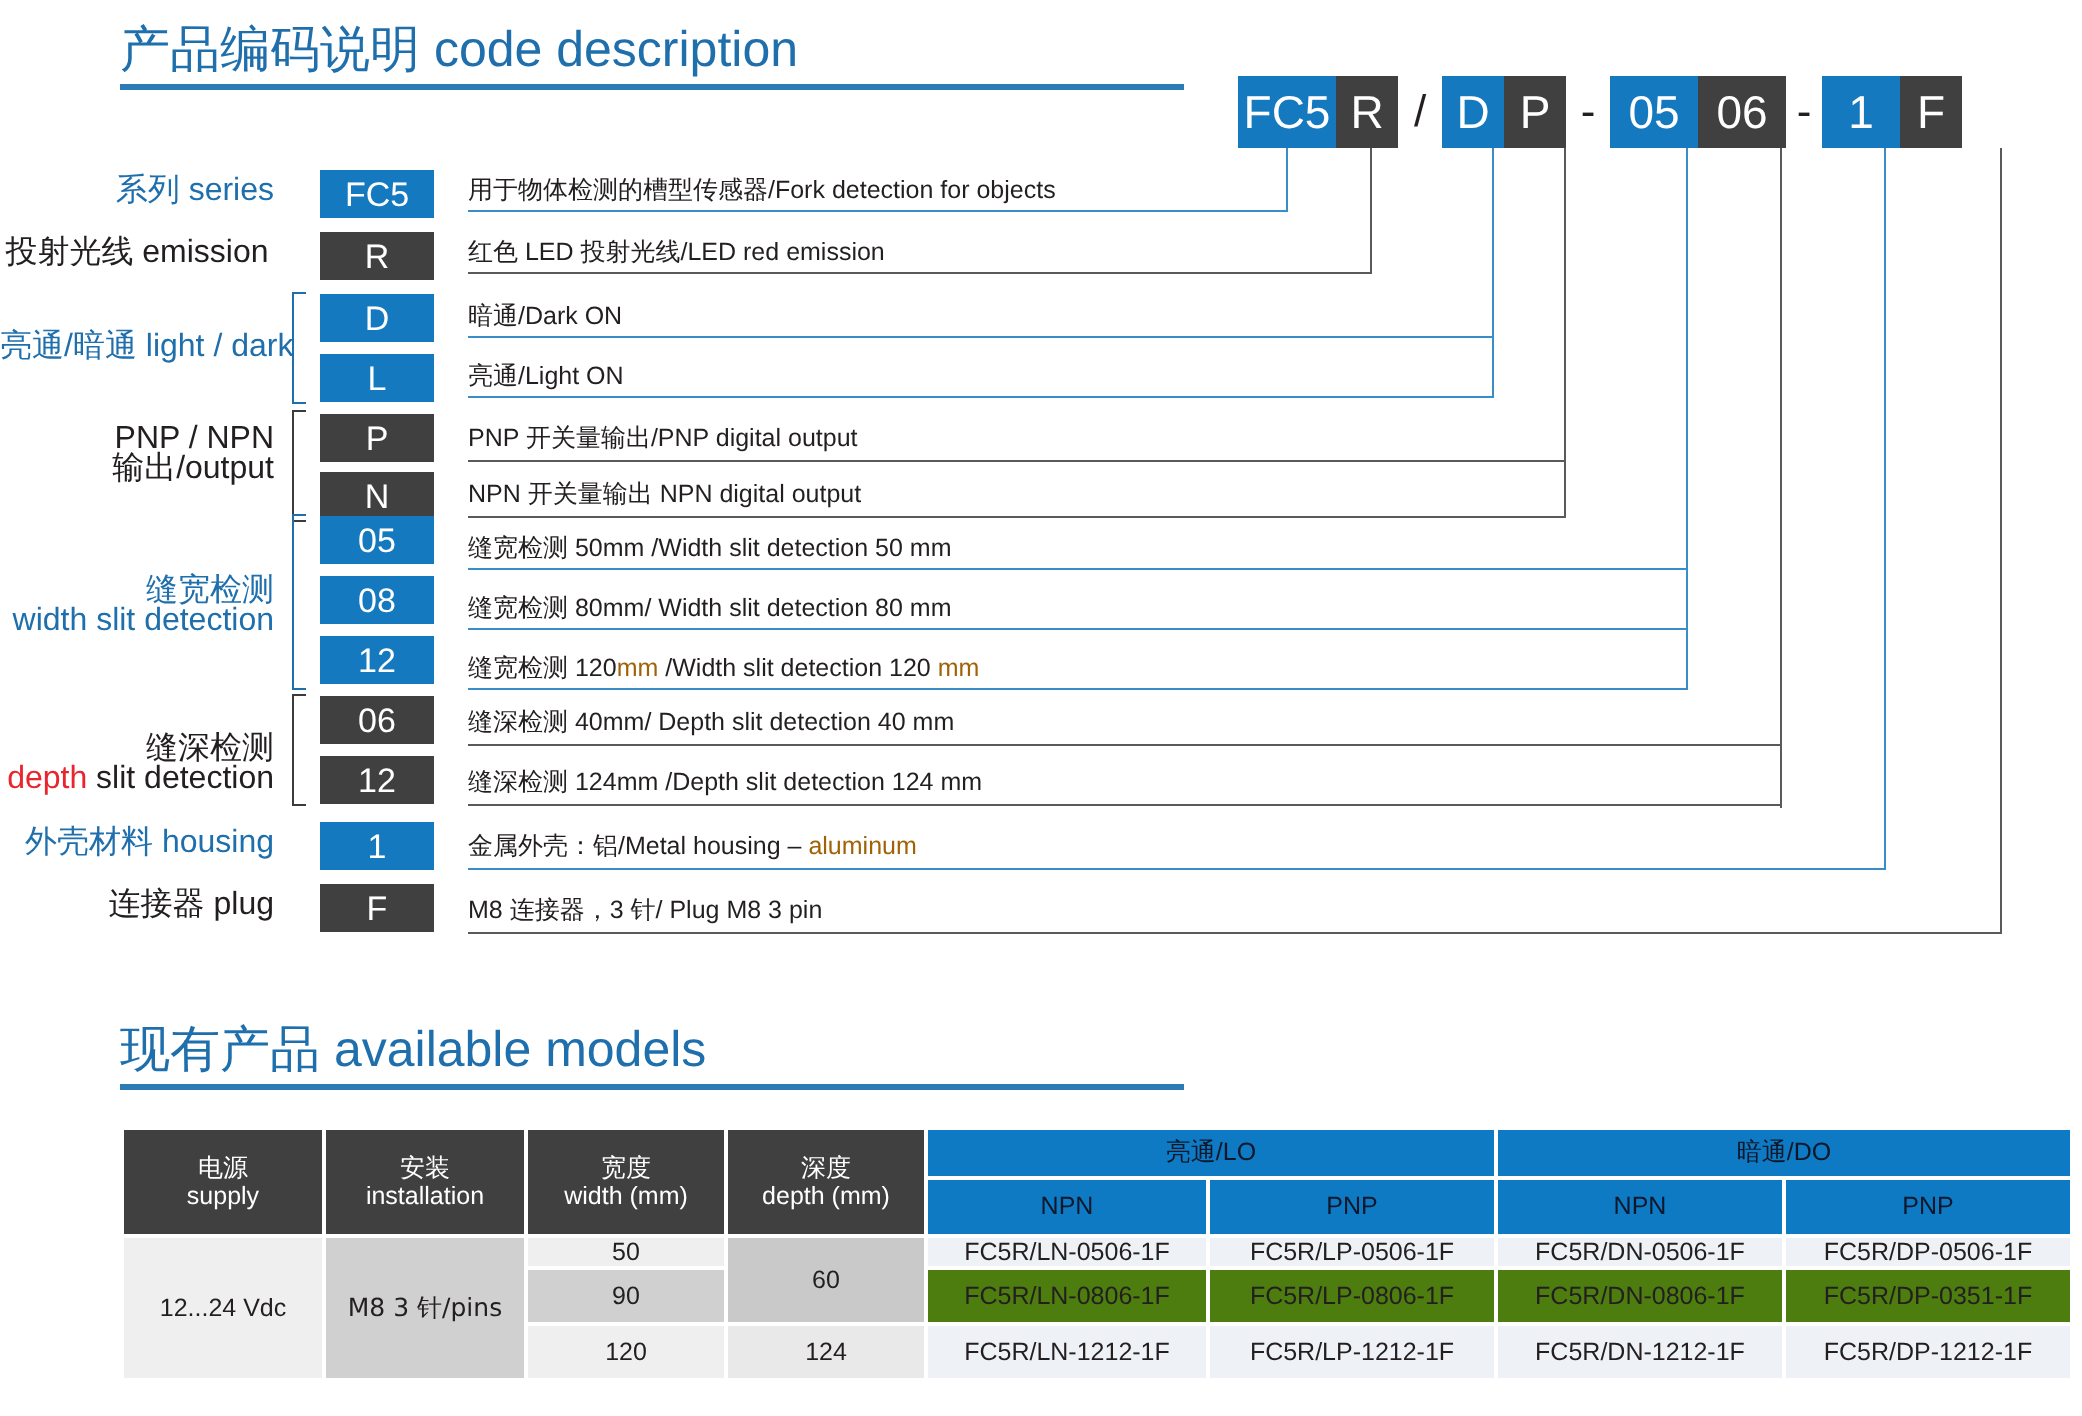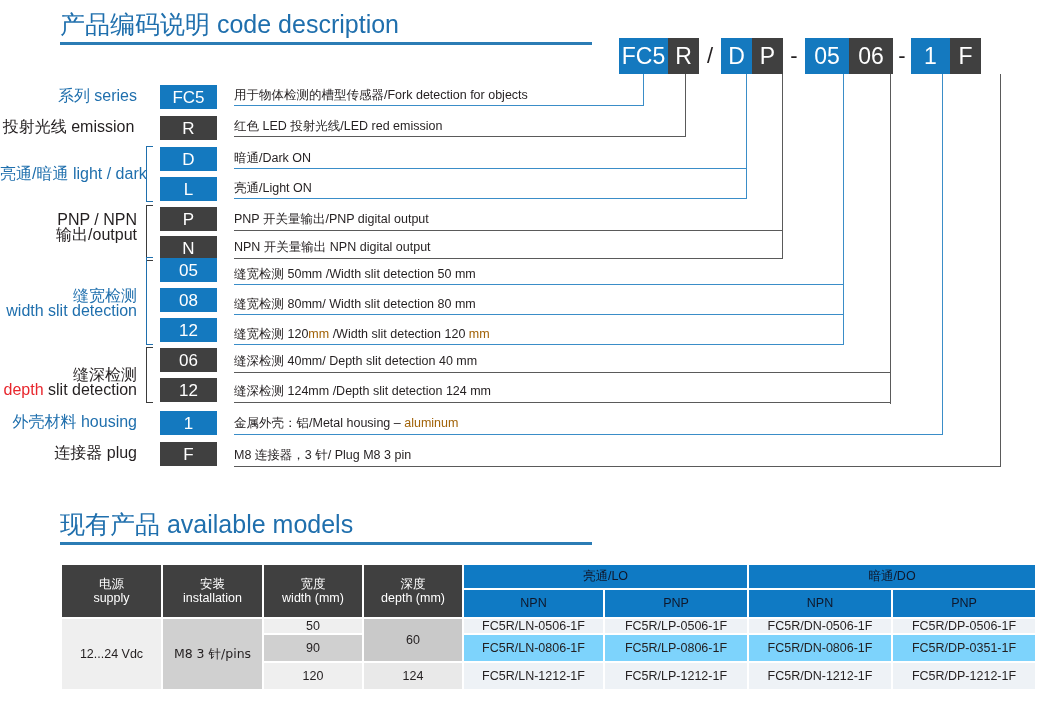--- a/index.html
+++ b/index.html
@@ -115,21 +115,21 @@
     vertical-align:middle;
     font-weight:normal;
   }
   .th-dark{ background:#404040; color:#ffffff; line-height:15px; }
   .th-blue{ background:#0f7ac4; color:#0f172a; line-height:15px; }
   .td-lightest{ background:#efefef; }
   .td-light{ background:#e9e9e9; }
   .td-mid{ background:#d0d0d0; }
   .td-midd{ background:#c9c9c9; }
   .td-model{ background:#eef2f6; }
-  .td-model-hl{ background:#7dd3fc; }
+  .td-model-hl{ background:#4d7c0f; }
   .cn{ font-family:"DejaVu Sans",sans-serif; }
 </style>
 </head>
 <body>
 
 <div class="sec-title" style="left:60px; top:8px;">
   <span class="cn">产品编码说明</span>
   <span>code description</span>
 </div>
 <div class="sec-rule" style="left:60px; top:42px; width:532px;"></div>

